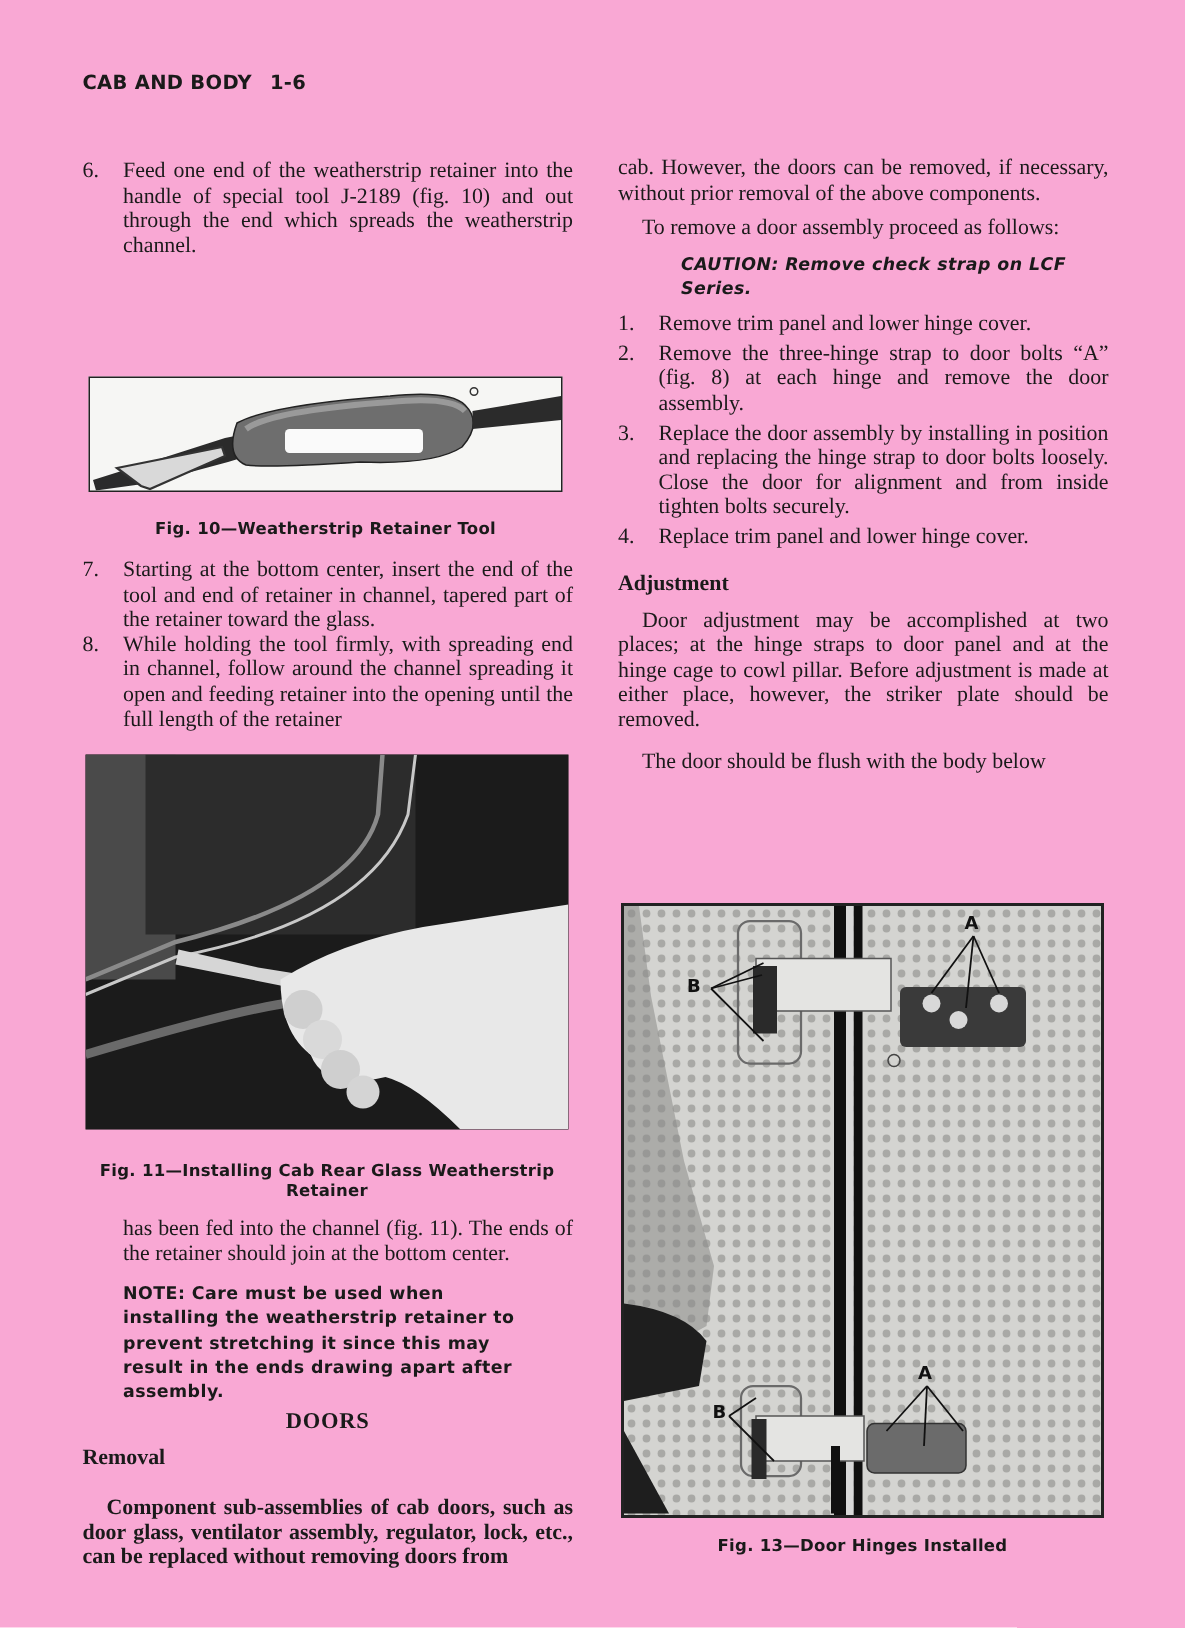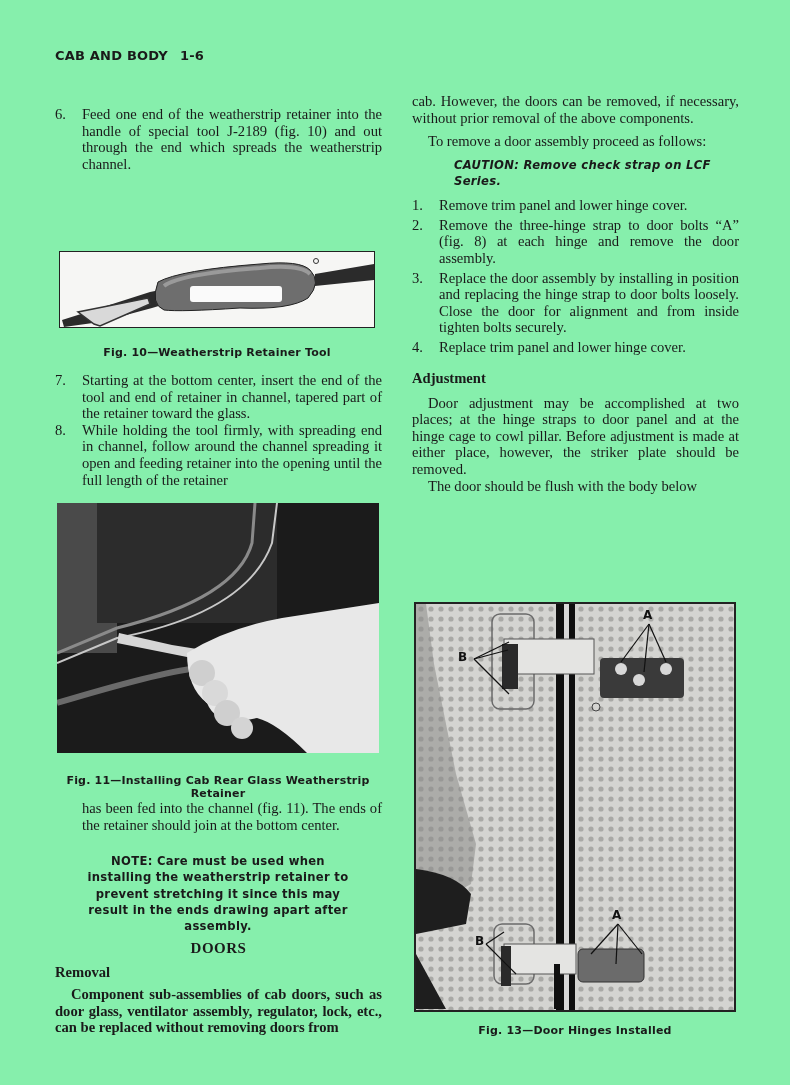--- a/index.html
+++ b/index.html
@@ -1,27 +1,27 @@
 <!DOCTYPE html>
 <html><head>
 <meta charset="utf-8">
 <style>
   * { box-sizing: border-box; margin: 0; padding: 0; }
   html, body { width: 790px; height: 1085px; background: #ffffff; overflow: hidden; }
   body { position: relative; color: #1a1a1a; font-family: "DejaVu Serif", serif; }
-  .page { position: absolute; left: 0; top: 0; width: 790px; height: 1085px; background: #86efac; }
+  .page { position: absolute; left: 0; top: 0; width: 790px; height: 1085px; background: #f9a8d4; }
 
   .running-head { position: absolute; left: 55px; top: 48px; font-family: "DejaVu Sans", sans-serif; font-weight: bold; font-size: 13px; letter-spacing: 0.2px; }
   .running-head .num { margin-left: 12px; }
 
   .col { position: absolute; }
   .col-left { left: 55px; top: 96px; width: 327px; }
   .col-right { left: 412px; top: 93px; width: 327px; }
 
-  .serif { font-family: "Liberation Serif", serif; font-size: 14.6px; line-height: 16.6px; text-align: justify; }
+  .serif { font-family: "Liberation Serif", serif; font-size: 14.6px; line-height: 16.6px; text-align: justify; margin-top: 11px; }
   .note { font-family: "DejaVu Sans", sans-serif; font-weight: bold; font-size: 11.6px; line-height: 16.2px; letter-spacing: 0.3px; }
 
   .step { display: flex; font-family: "Liberation Serif", serif; font-size: 14.6px; line-height: 16.6px; }
   .step .n { width: 27px; flex: none; text-align: left; }
   .step .t { flex: 1; text-align: justify; }
 
   .indent-p { text-indent: 16px; }
 
   .fig-caption { font-family: "DejaVu Sans", sans-serif; font-weight: bold; font-size: 11px; text-align: center; letter-spacing: 0.2px; }
 
@@ -85,21 +85,21 @@
       <circle cx="145" cy="170" r="13" fill="#cfcfcf"></circle>
       <circle cx="158" cy="190" r="13" fill="#d9d9d9"></circle>
       <circle cx="170" cy="210" r="13" fill="#cfcfcf"></circle>
       <circle cx="185" cy="225" r="11" fill="#d4d4d4"></circle>
     </svg>
   </div>
   <div class="fig-caption" style="position:absolute; left:57px; top:774px; width:322px;">Fig. 11—Installing Cab Rear Glass Weatherstrip Retainer</div>
 
   <div class="col" style="left:82px; top:800px; width:300px;">
     <p class="serif">has been fed into the channel (fig. 11). The ends of the retainer should join at the bottom center.</p>
-    <p class="note" style="margin-top:20px; width:272px;text-align:center;">NOTE: Care must be used when installing the weatherstrip retainer to prevent stretching it since this may result in the ends drawing apart after assembly.</p>
+    <p class="note" style="margin-top:10px; width:272px;">NOTE: Care must be used when installing the weatherstrip retainer to prevent stretching it since this may result in the ends drawing apart after assembly.</p>
   </div>
 
   <div class="section-title" style="position:absolute; left:55px; top:940px; width:327px;">DOORS</div>
   <div class="subhead" style="position:absolute; left:55px; top:964px;">Removal</div>
   <p class="serif indent-p" style="position:absolute; left:55px; top:986px; width:327px;font-weight:bold;">Component sub-assemblies of cab doors, such as door glass, ventilator assembly, regulator, lock, etc., can be replaced without removing doors from</p>
 
   <div class="col col-right">
     <p class="serif">cab. However, the doors can be removed, if necessary, without prior removal of the above components.</p>
     <p class="serif indent-p" style="margin-top:7px;">To remove a door assembly proceed as follows:</p>
     <p class="note" style="margin-top:7px; margin-left:42px; width:268px;font-style:italic;">CAUTION: Remove check strap on LCF Series.</p>

